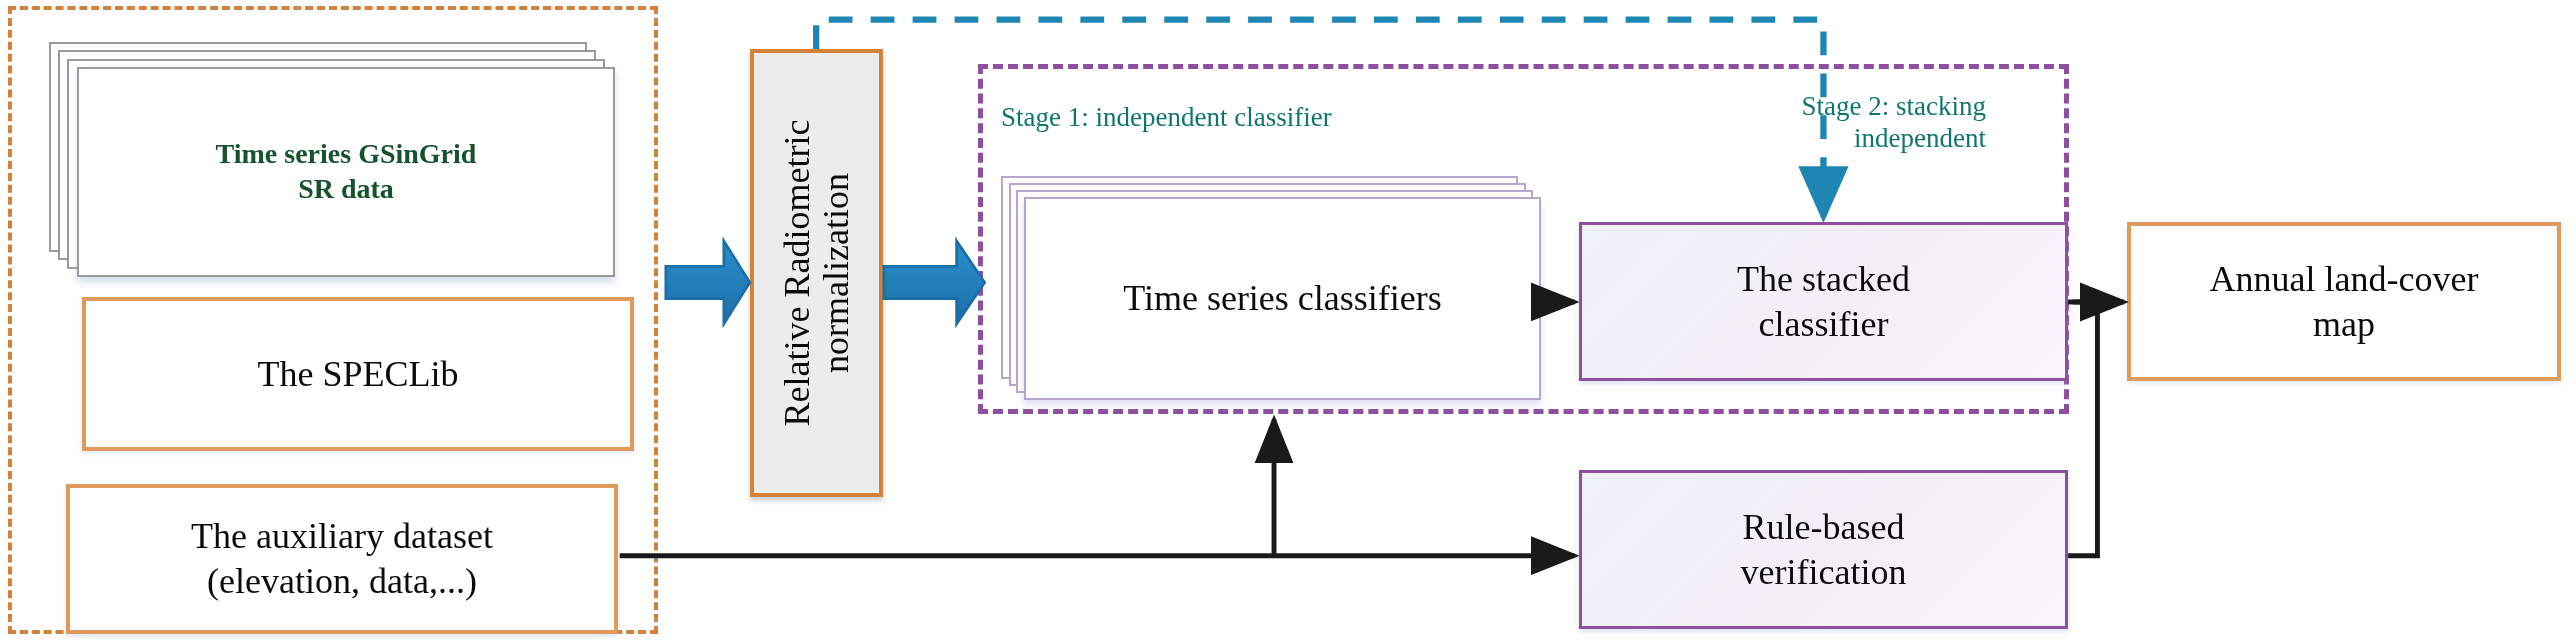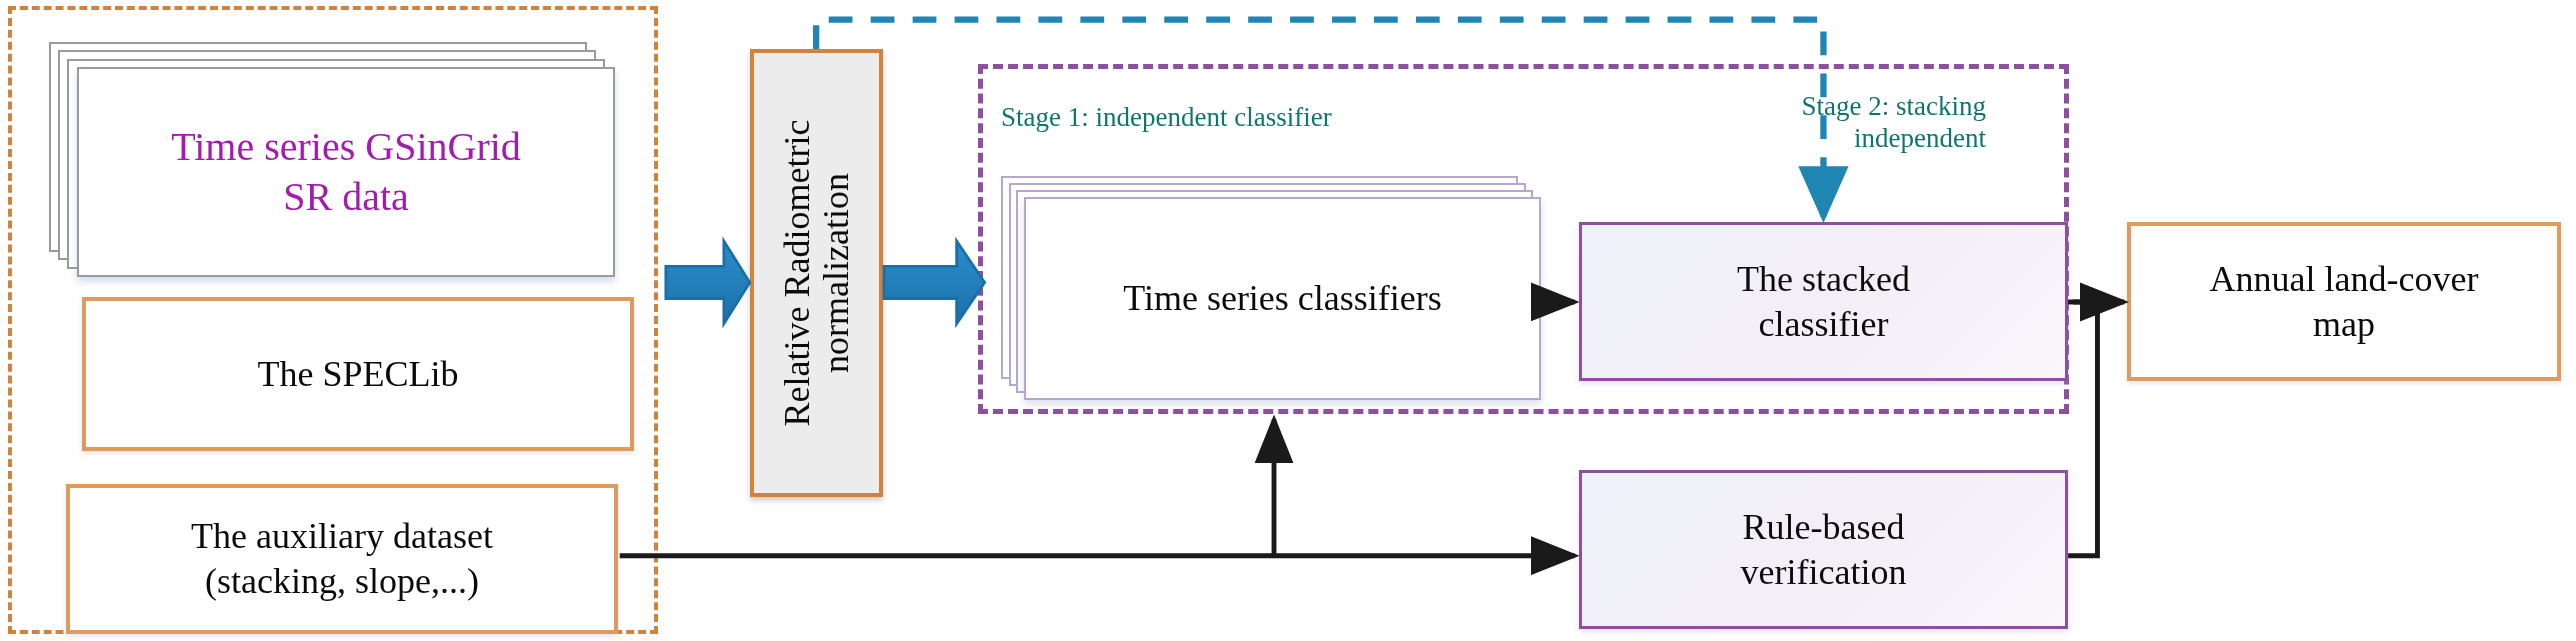--- a/index.html
+++ b/index.html
@@ -86,21 +86,21 @@
   }
 
   
   #stage-purple-box{
     box-sizing:border-box;
     border:5.6px dashed #8E4FA0;
     background:transparent;
   }
 
   
-  .t-lg{font-size:40px; color:#a21caf; line-height:1.24;}
+  .t-lg{font-size:28px; color:#14532d; line-height:1.24;font-weight:bold;}
   .t-md{font-size:36px; color:#0b0b0b; line-height:1.24;}
   .lbl{
     position:absolute;
     font-size:27px;
     color:#0f766e;
     line-height:1.2;
     white-space:nowrap;
   }
   .lbl.two-line{white-space:normal; text-align:center;}
 
@@ -122,21 +122,21 @@
       <div>SR data</div>
     </div>
   </div>
 
   <div class="abs box-orange t-md" style="left:66px; top:297px; width:552px; height:154px;margin-left:16px;">
     <span>The SPECLib</span>
   </div>
 
   <div class="abs box-orange t-md" style="left:66px; top:484px; width:552px; height:150px; flex-direction:column;">
     <div>The auxiliary dataset</div>
-    <div>(stacking, slope,...)</div>
+    <div>(elevation, data,...)</div>
   </div>
 
   <div class="abs" id="norm-box" style="left:750px; top:49px; width:133px; height:448px;">
     <div class="vtext t-md">
       <div>Relative Radiometric</div>
       <div>normalization</div>
     </div>
   </div>
 
   <div class="abs" id="stage-purple-box" style="left:978px; top:64px; width:1091px; height:350px;"></div>

